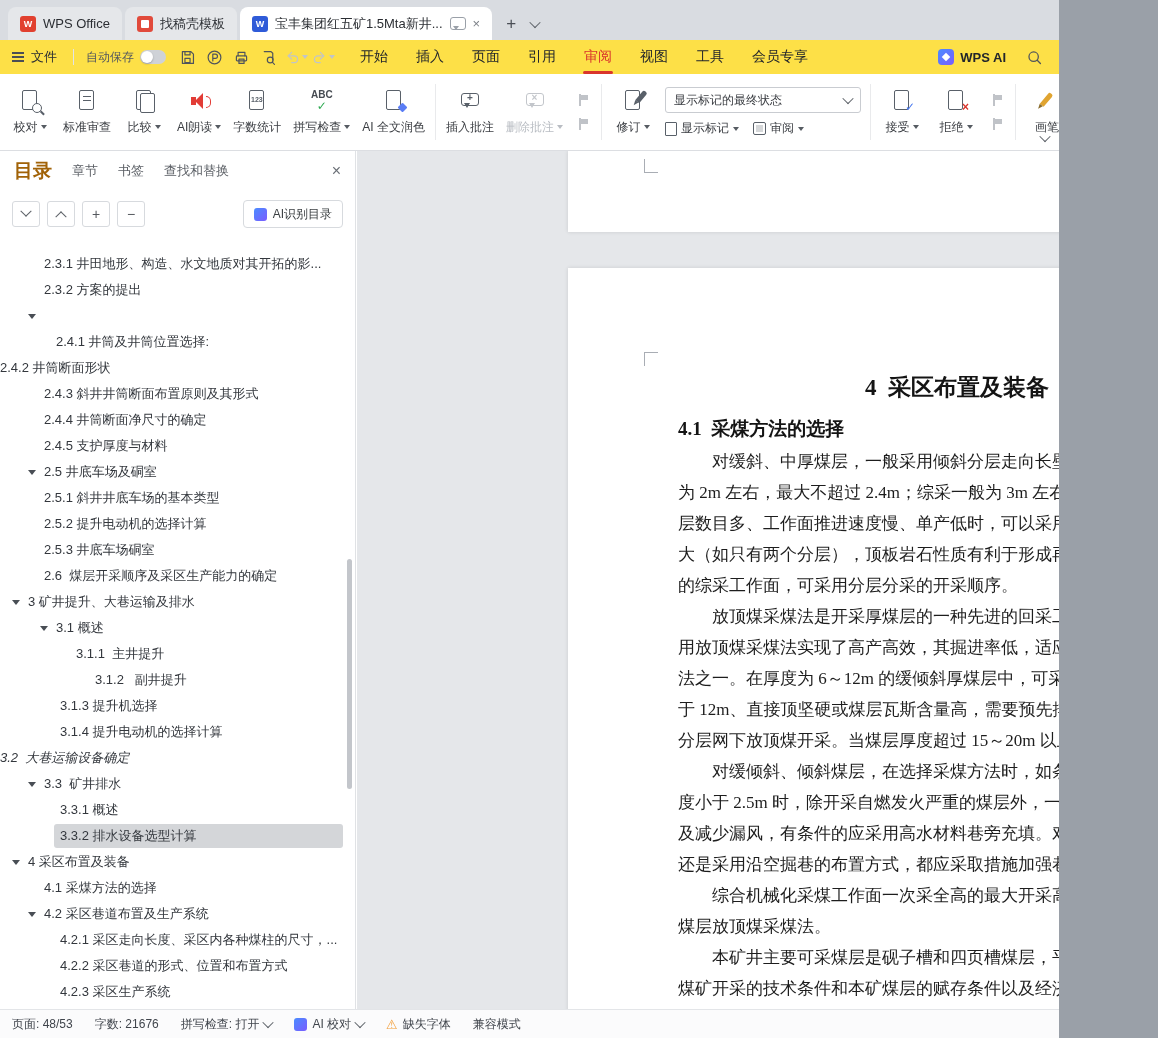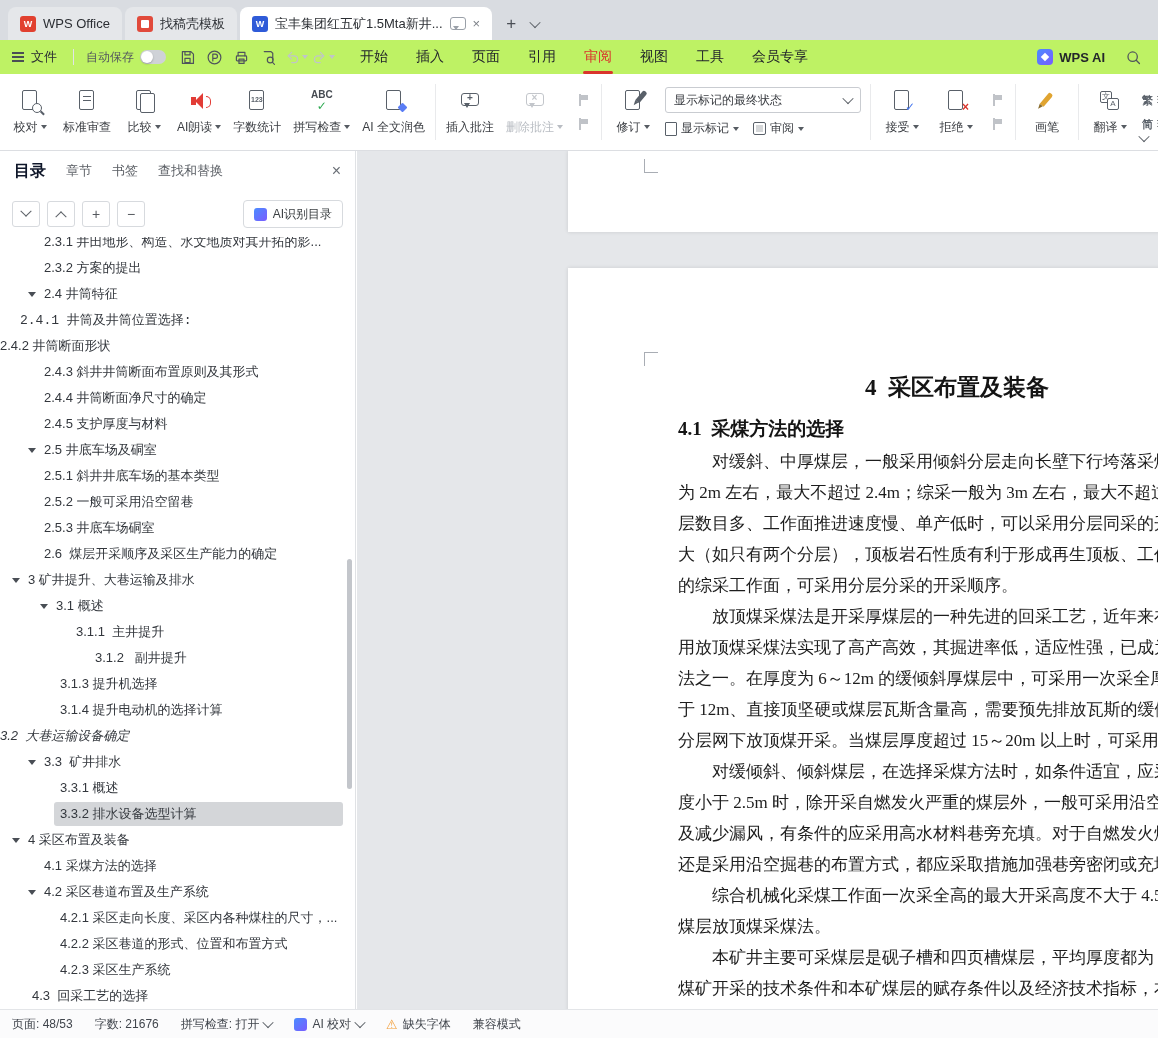--- a/index.html
+++ b/index.html
@@ -1,16 +1,16 @@
 <!DOCTYPE html>
 <html><head>
 <meta charset="utf-8">
 <style>
   html,body{margin:0;padding:0;background:#9aa0a8;}
-  #app{position:relative;width:1158px;height:1038px;background:#fff;overflow:hidden;
+  #app{position:relative;width:1059px;height:1038px;background:#fff;overflow:hidden;
        font-family:"Liberation Sans","DejaVu Sans",sans-serif;color:#33373d;}
   
   .tabbar{position:absolute;top:0;left:0;right:0;height:40px;background:#d9dce1;
           display:flex;align-items:flex-end;padding-left:8px;}
   .tab{height:33px;display:flex;align-items:center;gap:7px;padding:0 12px;font-size:13px;
        color:#2b2e33;border-radius:8px 8px 0 0;background:#e5e7ea;margin-right:3px;white-space:nowrap;}
   .tab.active{background:#fff;}
   .applogo{width:16px;height:16px;border-radius:3px;display:flex;align-items:center;justify-content:center;
            color:#fff;font-size:9px;font-weight:bold;}
   .wps-red{background:#e1402f;} .doc-red{background:#e14a3b;position:relative;}
@@ -23,21 +23,21 @@
   .g-x2::before{content:"×";}
   .newtab{width:24px;height:24px;margin:0 2px 4px 4px;display:flex;align-items:center;justify-content:center;
           font-size:17px;color:#4a4e55;border-radius:4px;}
   .g-plus::before{content:"+";}
   .g-minus::before{content:"−";}
   .chev{width:7px;height:7px;border-right:1.4px solid #5c6167;border-bottom:1.4px solid #5c6167;
         display:inline-block;transform:rotate(45deg) translate(-1px,-1px);}
   .chev.up{transform:rotate(-135deg) translate(-2px,-2px);}
   .tabchev{margin:0 0 12px 6px;}
   
-  .menubar{position:absolute;top:40px;left:0;right:0;height:34px;background:#bef264;display:flex;align-items:center;}
+  .menubar{position:absolute;top:40px;left:0;right:0;height:34px;background:#fde047;display:flex;align-items:center;}
   .file-btn{display:flex;align-items:center;gap:7px;padding:0 12px;font-size:13px;color:#2b2e33;height:100%;}
   .hamb{width:12px;height:2px;background:#4a4e55;box-shadow:0 4px 0 #4a4e55,0 8px 0 #4a4e55;position:relative;top:-4px;}
   .vdiv{width:1px;height:16px;background:#e2e4e7;margin:0 4px;}
   .autosave{display:flex;align-items:center;gap:6px;padding:0 8px;font-size:12px;color:#55595f;}
   .switch{width:26px;height:14px;background:#cfd2d7;border-radius:7px;position:relative;display:inline-block;}
   .switch i{position:absolute;left:1px;top:1px;width:12px;height:12px;background:#fff;border-radius:50%;box-shadow:0 1px 2px rgba(0,0,0,.25);}
   .qbtn{width:27px;height:26px;display:flex;align-items:center;justify-content:center;border-radius:4px;color:#4f545c;gap:1px;}
   .qbtn.dis{color:#c0c4ca;}
   .qbtn svg{stroke:currentColor;fill:none;stroke-width:1.4;stroke-linecap:round;stroke-linejoin:round;}
   .tri{width:0;height:0;border-left:3.5px solid transparent;border-right:3.5px solid transparent;border-top:4px solid #565b62;display:inline-block;}
@@ -111,21 +111,21 @@
         display:flex;align-items:center;justify-content:center;font-size:8px;color:#596069;background:#fff;box-sizing:border-box;}
   .tbox.b2{left:10px;top:9px;}
   .g-wen::before{content:"文";}
   .g-a::before{content:"A";}
   .cchar{font-size:11px;color:#596069;font-weight:bold;flex:none;}
   .ic-fan::before{content:"繁";}
   .ic-jian::before{content:"简";}
   
   .sidebar{position:absolute;top:151px;left:0;width:356px;bottom:28px;background:#fff;border-right:1px solid #e0e2e5;box-sizing:border-box;}
   .sb-head{height:40px;display:flex;align-items:center;gap:20px;padding:0 14px;font-size:13px;color:#5c6066;}
-  .sb-tab.active{font-size:16px;font-weight:bold;color:#0f172a;}
+  .sb-tab.active{font-size:19px;font-weight:bold;color:#a16207;}
   .sb-close{margin-left:auto;font-size:16px;color:#6a6f76;}
   .sb-ctrls{height:46px;display:flex;align-items:center;gap:7px;padding:0 12px;}
   .cbtn{width:26px;height:24px;border:1px solid #d7dade;border-radius:3px;background:#fff;display:flex;
         align-items:center;justify-content:center;font-size:14px;color:#55595f;}
   .cbtn .chev{transform:rotate(45deg) translate(-2px,-2px);}
   .cbtn .chev.up{transform:rotate(-135deg) translate(-2px,-2px);}
   .aibtn{margin-left:auto;height:26px;border:1px solid #d7dade;border-radius:4px;background:#fff;display:flex;
          align-items:center;gap:6px;padding:0 10px;font-size:12px;color:#3c4043;white-space:nowrap;}
   .aiico{width:13px;height:13px;border-radius:3px;background:linear-gradient(135deg,#4a8cff,#7a5cff);}
   .toc-clip{position:absolute;top:86px;left:0;right:0;bottom:0;overflow:hidden;}
@@ -478,31 +478,30 @@
         </span>
       <span class="cbtn g-plus"></span>
       <span class="cbtn g-minus"></span>
       <span class="aibtn">
         <span class="aiico"></span>
         <span>AI识别目录</span>
       </span>
     </div>
     <div class="toc-clip">
       <div class="toc-list">
-          <div class="toc-row" style="padding-left: 44px;">
+          <div class="toc-row" style="padding-left: 44px; margin-top: 22px;">
             <span class="toc-label">2.3.1 井田地形、构造、水文地质对其开拓的影...</span>
           </div>
           <div class="toc-row" style="padding-left: 44px;">
             <span class="toc-label">2.3.2 方案的提出</span>
           </div>
           <div class="toc-row" style="padding-left: 28px;">
             <span class="toc-arrow"></span>
-            <span class="toc-label">2.4 井筒特征</span>
-          </div>
-          <div class="toc-row" style="padding-left: 20px; font-family: Liberation Mono, monospace;">
+          </div>
+          <div class="toc-row" style="padding-left: 56px;">
             <span class="toc-label">2.4.1 井筒及井筒位置选择:</span>
           </div>
           <div class="toc-row" style="">
             <span class="toc-label">2.4.2 井筒断面形状</span>
           </div>
           <div class="toc-row" style="padding-left: 44px;">
             <span class="toc-label">2.4.3 斜井井筒断面布置原则及其形式</span>
           </div>
           <div class="toc-row" style="padding-left: 44px;">
             <span class="toc-label">2.4.4 井筒断面净尺寸的确定</span>
@@ -511,21 +510,21 @@
             <span class="toc-label">2.4.5 支护厚度与材料</span>
           </div>
           <div class="toc-row" style="padding-left: 28px;">
             <span class="toc-arrow"></span>
             <span class="toc-label">2.5 井底车场及硐室</span>
           </div>
           <div class="toc-row" style="padding-left: 44px;">
             <span class="toc-label">2.5.1 斜井井底车场的基本类型</span>
           </div>
           <div class="toc-row" style="padding-left: 44px;">
-            <span class="toc-label">2.5.2 一般可采用沿空留巷</span>
+            <span class="toc-label">2.5.2 提升电动机的选择计算</span>
           </div>
           <div class="toc-row" style="padding-left: 44px;">
             <span class="toc-label">2.5.3 井底车场硐室</span>
           </div>
           <div class="toc-row" style="padding-left: 44px;">
             <span class="toc-label">2.6  煤层开采顺序及采区生产能力的确定</span>
           </div>
           <div class="toc-row" style="padding-left: 12px;">
             <span class="toc-arrow"></span>
             <span class="toc-label">3 矿井提升、大巷运输及排水</span>

